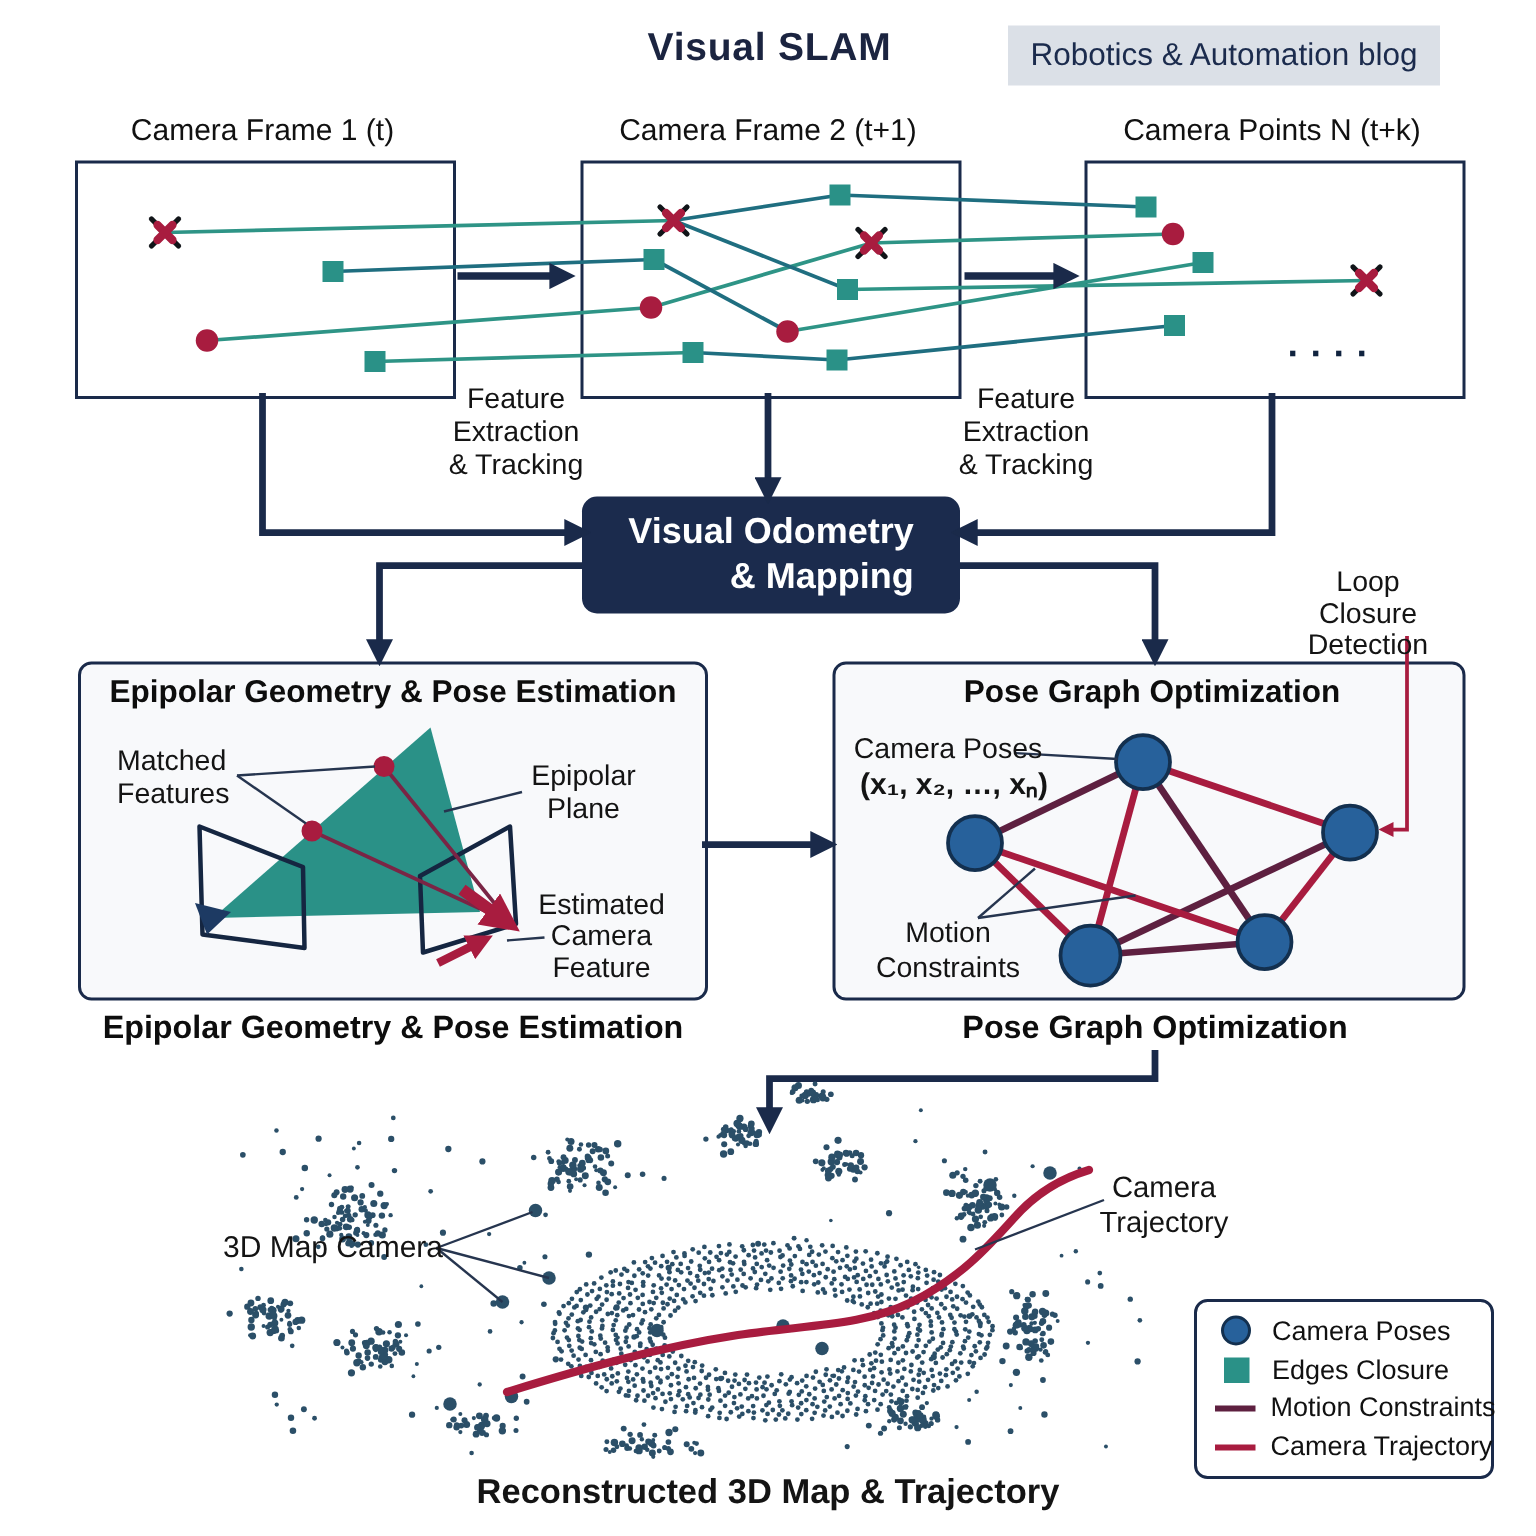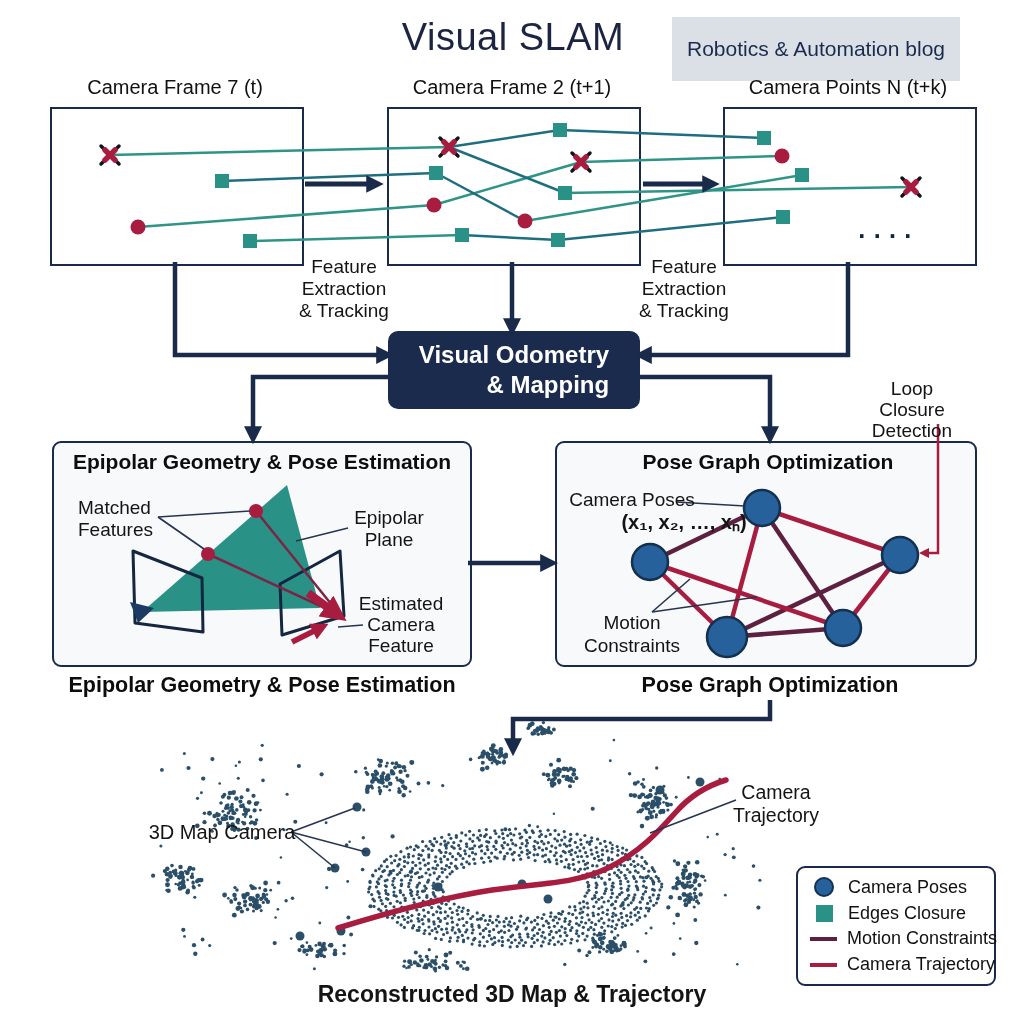--- a/index.html
+++ b/index.html
@@ -4,40 +4,40 @@
 <style>
   html,body{margin:0;padding:0;}
   body{
     width:1024px;height:1024px;position:relative;background:#ffffff;
     font-family:"Liberation Sans",sans-serif;color:#141414;overflow:hidden;
   }
   .abs{position:absolute;}
   .ctr{transform:translateX(-50%);text-align:center;}
   .pre{white-space:pre-line;}
   .z10{z-index:10;}
-  #title{top:16px;left:513px;font-size:38px;font-weight:normal;color:#1b2440;letter-spacing:.5px;white-space:nowrap;}
-  #badge{top:17px;left:672px;height:40px;line-height:40px;padding:12px 15px;background:var(--badge-bg);
+  #title{top:16px;left:513px;font-size:26px;font-weight:bold;color:#1b2440;letter-spacing:.5px;white-space:nowrap;}
+  #badge{top:17px;left:672px;height:40px;line-height:40px;padding:0 15px;background:var(--badge-bg);
          color:#1b2b4d;font-size:21px;white-space:nowrap;z-index:10;}
   .frame-label{top:76px;font-size:20px;font-weight:500;color:#111;white-space:nowrap;}
   .framebox{top:107px;height:155px;width:250px;border:2.5px solid var(--navy);background:#fff;z-index:1;}
   .fe-label{top:256px;font-size:19px;line-height:22px;font-weight:500;color:#141414;}
   #vo-box{left:388px;top:331px;width:252px;height:78px;background:var(--box-fill);border-radius:10px;
           display:flex;align-items:center;justify-content:center;z-index:4;}
   #vo-box .lbl{color:#fff;font-size:24px;font-weight:bold;line-height:30px;text-align:right;}
   #loop-label{top:378px;left:912px;font-size:19px;line-height:21px;color:#141414;}
   .panel{top:441px;height:222px;background:var(--panel-bg);border:2.5px solid var(--navy);border-radius:9px;z-index:1;}
   #epi-panel{left:52px;width:416px;}
   #pg-panel{left:555px;width:418px;}
   .panel-title{top:450px;font-size:21px;font-weight:bold;color:#0d0d0d;white-space:nowrap;}
   .panel-caption{top:673px;font-size:21.5px;font-weight:bold;color:#0d0d0d;white-space:nowrap;}
   #matched-label{left:78px;top:497px;font-size:19px;line-height:22px;}
   #plane-label{left:389px;top:507px;font-size:19px;line-height:22px;}
   #estmotion-label{left:401px;top:593px;font-size:19px;line-height:21px;}
   #cposes-label{left:632px;top:489px;font-size:19px;white-space:nowrap;}
-  #notation-label{left:636px;top:508px;font-size:20px;font-weight:bold;white-space:nowrap;margin-left:48px;}
+  #notation-label{left:636px;top:508px;font-size:20px;font-weight:bold;white-space:nowrap;}
   #mconstr-label{left:632px;top:611px;font-size:19px;line-height:23px;}
   #mappoints-label{left:222px;top:821px;font-size:20px;white-space:nowrap;}
   #traj-label{left:776px;top:781px;font-size:19.5px;line-height:23px;}
   #map-caption{left:512px;top:981px;font-size:23px;font-weight:bold;white-space:nowrap;}
   #ellipsis{left:843px;top:222px;width:92px;text-align:center;font-size:25px;font-weight:bold;
             letter-spacing:7px;color:#10233f;}
   #legend{left:796px;top:866px;width:200px;height:120px;background:#fff;border:2px solid var(--navy);
           border-radius:9px;z-index:10;display:flex;flex-direction:column;justify-content:space-evenly;
           padding:4px 0 4px 12px;box-sizing:border-box;}
   .lg-row{display:flex;align-items:center;gap:10px;}
@@ -68,21 +68,21 @@
   .redline{stroke:var(--crimson);stroke-width:2.5;fill:none;}
   .traj{stroke:var(--crimson);stroke-width:5.5;fill:none;stroke-linecap:round;}
   .pcd{fill:var(--point-cloud);}
 </style>
 </head>
 <body>
 
 <div id="title" class="abs ctr z10">Visual SLAM</div>
 <div id="badge" class="abs">Robotics &amp; Automation blog</div>
 
-<div class="abs ctr frame-label z10" style="left:175px">Camera Frame 7 (t)</div>
+<div class="abs ctr frame-label z10" style="left:175px">Camera Frame 1 (t)</div>
 <div class="abs ctr frame-label z10" style="left:512px">Camera Frame 2 (t+1)</div>
 <div class="abs ctr frame-label z10" style="left:848px">Camera Points N (t+k)</div>
 
 <div class="abs framebox" style="left:50px"></div>
 <div class="abs framebox" style="left:387px"></div>
 <div class="abs framebox" style="left:723px"></div>
 <div id="ellipsis" class="abs z10">····</div>
 
 <div class="abs ctr fe-label pre z10" style="left:344px">Feature
 Extraction

